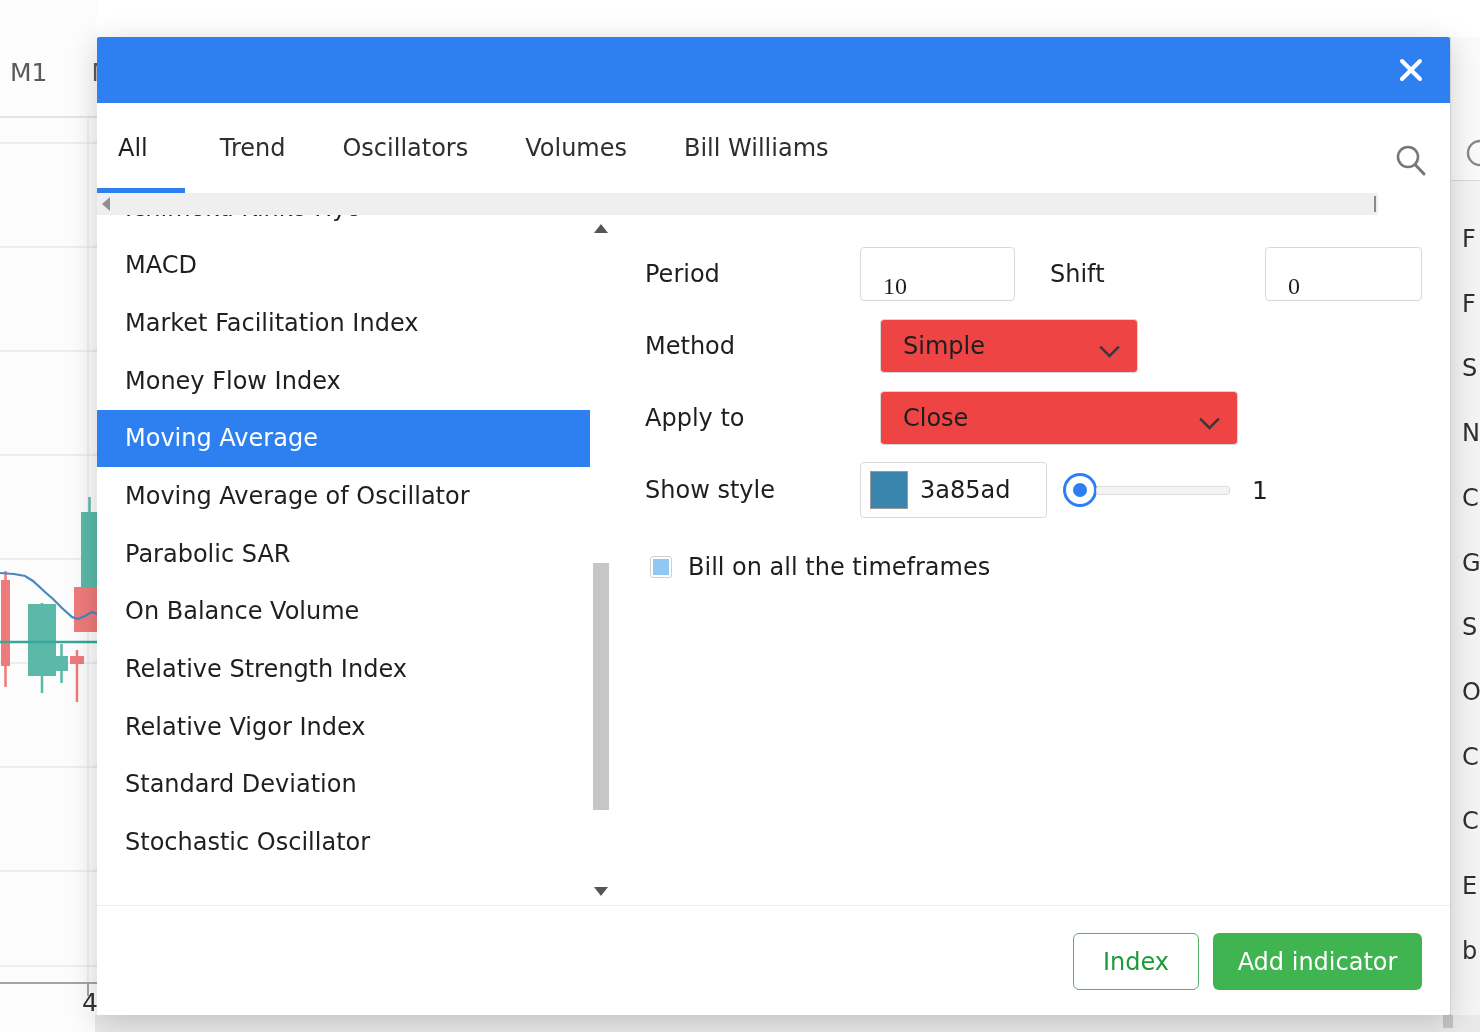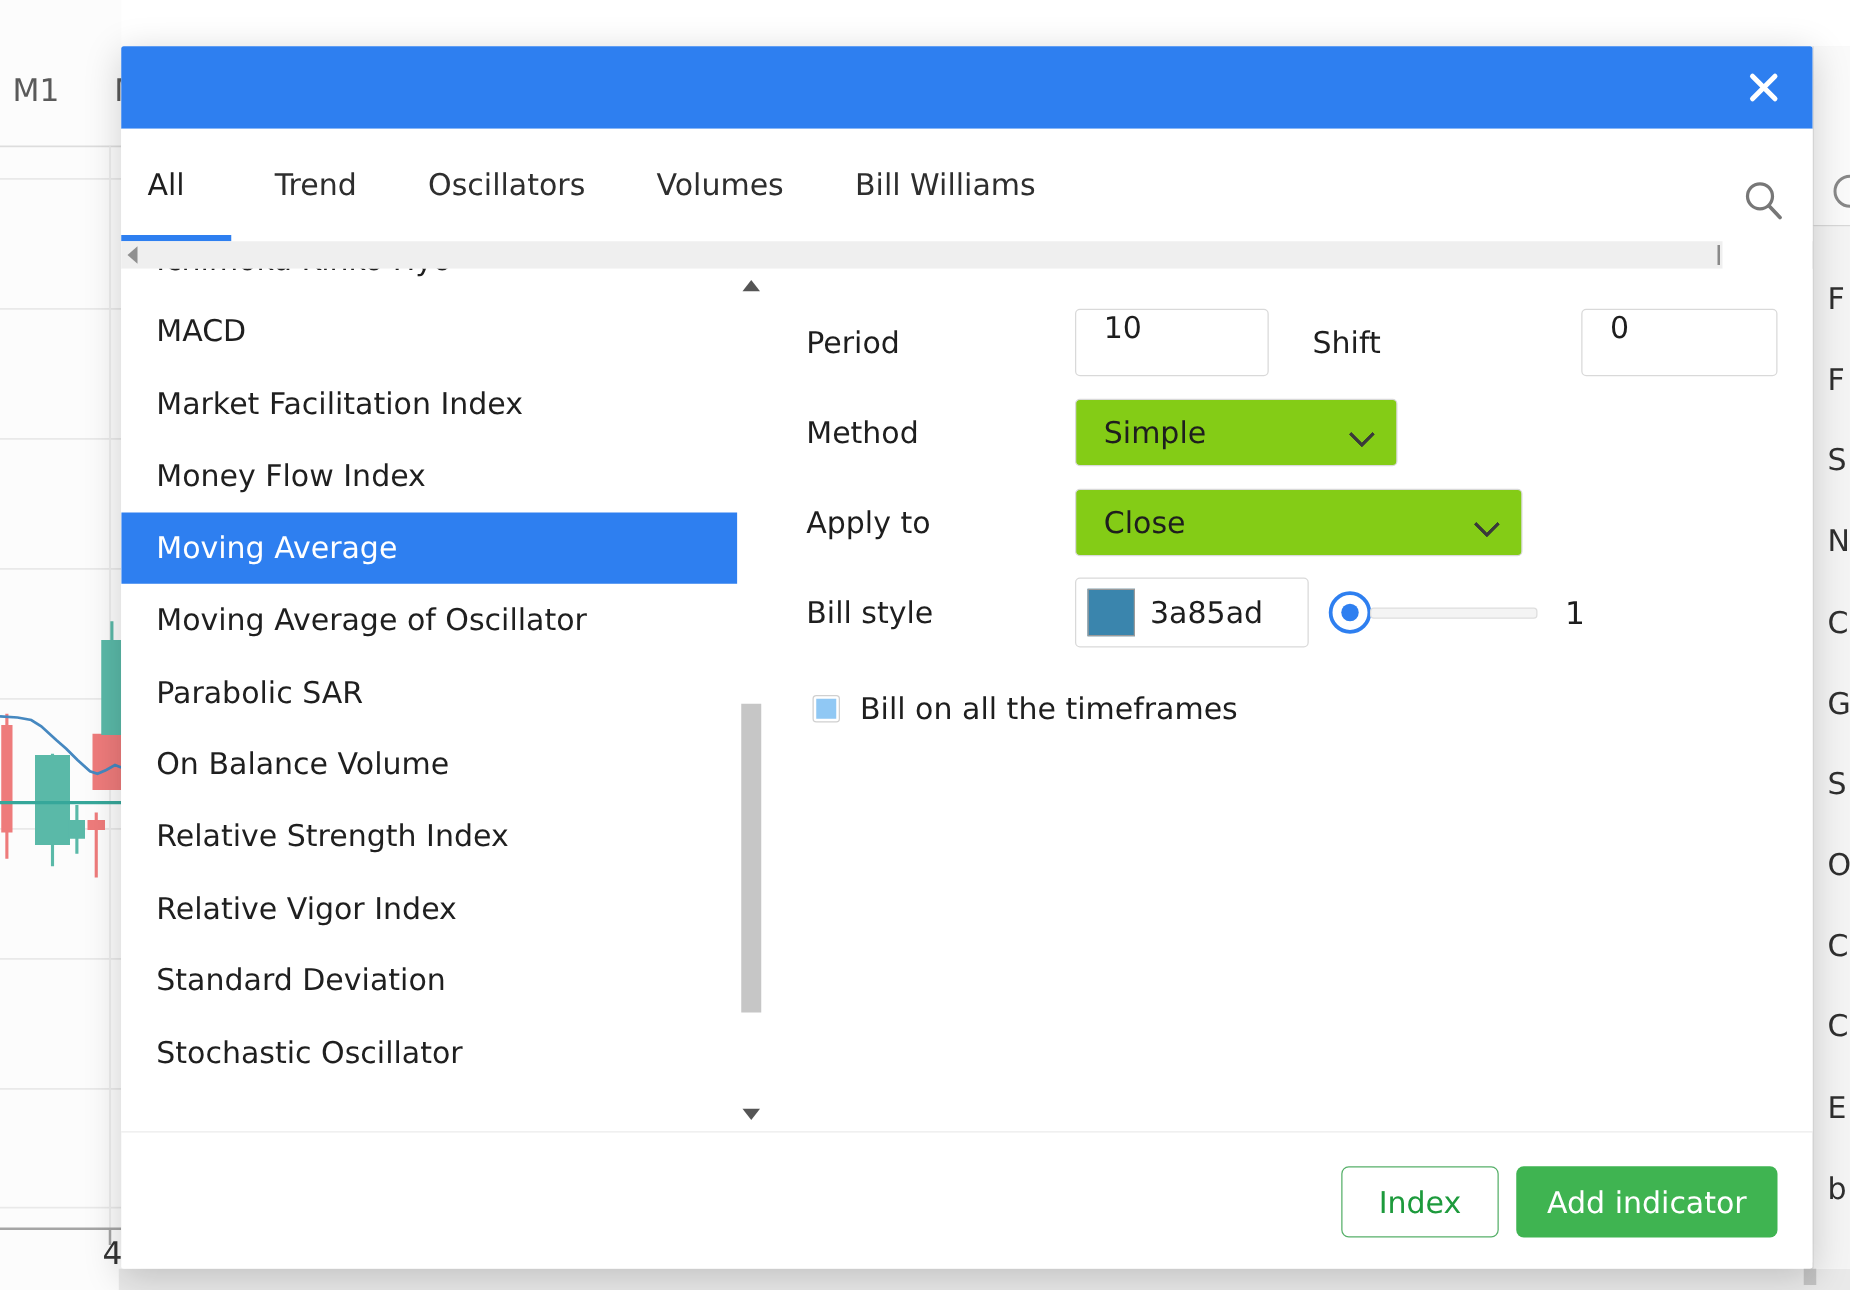--- a/index.html
+++ b/index.html
@@ -45,23 +45,23 @@
   .vscroll{position:absolute;left:493px;top:178px;width:22px;height:690px;background:#fff;}
   .vscroll .up{position:absolute;left:4px;top:9px;width:0;height:0;border-left:7px solid transparent;
        border-right:7px solid transparent;border-bottom:9px solid #555;}
   .vscroll .down{position:absolute;left:4px;bottom:9px;width:0;height:0;border-left:7px solid transparent;
        border-right:7px solid transparent;border-top:9px solid #555;}
   .vscroll .vthumb{position:absolute;left:3px;top:348px;width:16px;height:247px;background:#c6c6c6;}
   
   .settings{position:absolute;left:515px;top:178px;width:838px;height:690px;background:#fff;}
   .fld-label{position:absolute;font-size:24px;color:#1e1e1e;line-height:54px;}
   .txt-input{position:absolute;height:54px;box-sizing:border-box;border:1px solid #d9d9d9;border-radius:4px;
-             font-size:24px;color:#1e1e1e;padding-left:22px;display:flex;align-items:flex-start;background:#fff;}
+             font-size:24px;color:#1e1e1e;padding-left:22px;display:flex;align-items:flex-end;background:#fff;font-family:Liberation Serif, serif;}
   .select{position:absolute;height:54px;box-sizing:border-box;border:1px solid #d9d9d9;border-radius:4px;
-          font-size:24px;color:#1e1e1e;padding-left:22px;display:flex;align-items:center;background:#84cc16;cursor:pointer;}
+          font-size:24px;color:#1e1e1e;padding-left:22px;display:flex;align-items:center;background:#ef4444;cursor:pointer;margin-left:20px;}
   .chev{position:absolute;right:20px;top:20px;width:12px;height:12px;border-right:3px solid #3a3a3a;
         border-bottom:3px solid #3a3a3a;transform:rotate(45deg);border-radius:1px;}
   .color-field{position:absolute;left:248px;top:247px;width:187px;height:56px;box-sizing:border-box;
                border:1px solid #d9d9d9;border-radius:4px;display:flex;align-items:center;background:#fff;cursor:pointer;}
   .swatch{width:38px;height:38px;margin-left:9px;border:1px solid #9a9a9a;box-sizing:border-box;}
   .swatch-text{font-size:24px;margin-left:12px;}
   .slider-thumb{position:absolute;left:451px;top:258px;width:34px;height:34px;border-radius:50%;
                 border:3px solid #2e7ff0;background:#fff;box-sizing:border-box;cursor:pointer;}
   .slider-thumb .dot{position:absolute;left:7px;top:7px;width:14px;height:14px;border-radius:50%;background:#2e7ff0;}
   .slider-track{position:absolute;left:484px;top:271px;width:132px;height:7px;background:#f4f4f4;
@@ -207,21 +207,21 @@
       <span>Simple</span>
       <span class="chev"></span>
     </div>
 
     <span class="fld-label" style="left:33px;top:176px;">Apply to</span>
     <div class="select" style="left:248px;top:176px;width:358px;">
       <span>Close</span>
       <span class="chev"></span>
     </div>
 
-    <span class="fld-label" style="left:33px;top:248px;">Bill style</span>
+    <span class="fld-label" style="left:33px;top:248px;">Show style</span>
     <div class="color-field">
       <div class="swatch" id="swatch" style="background: rgb(58, 133, 173);"></div>
       <span class="swatch-text">3a85ad</span>
     </div>
     <div class="slider-thumb">
       <div class="dot"></div>
     </div>
     <div class="slider-track"></div>
     <span class="slider-value">1</span>
 

